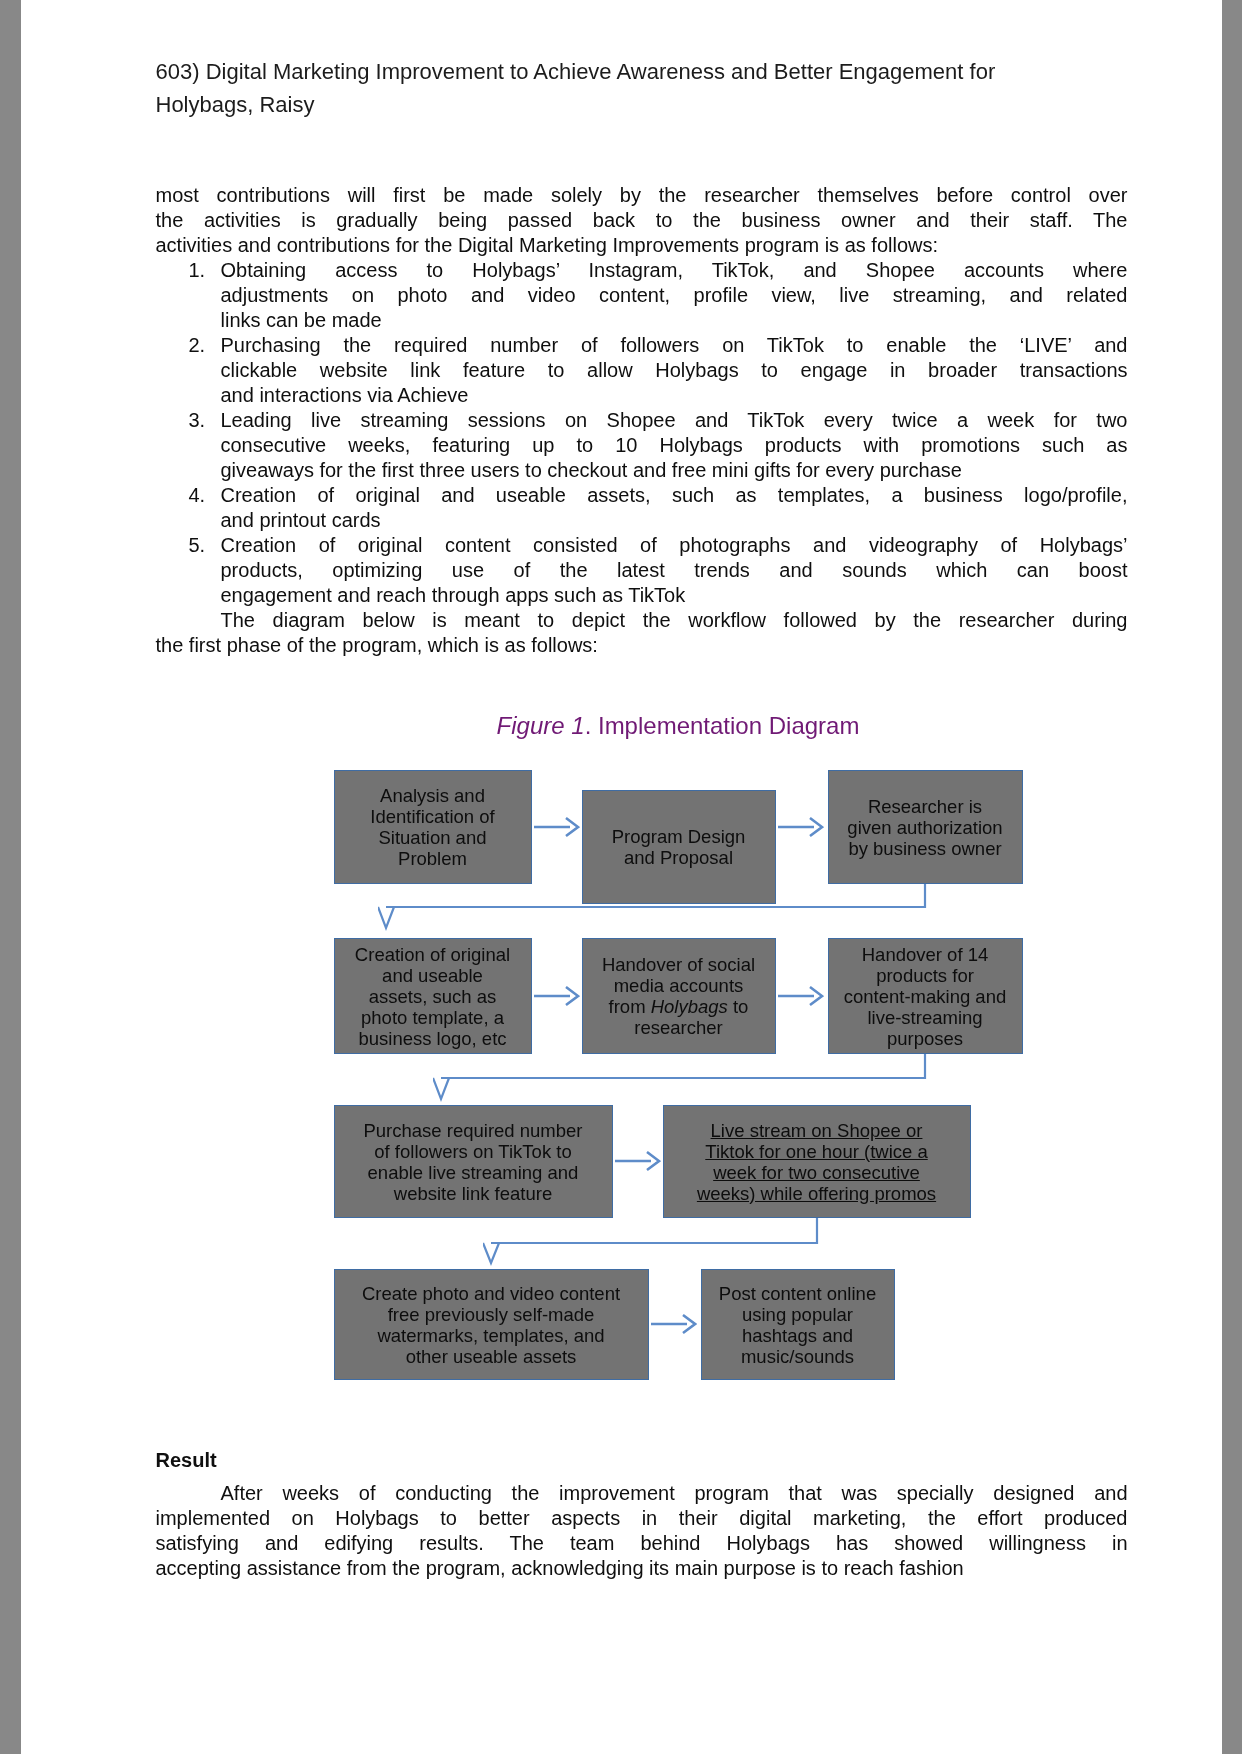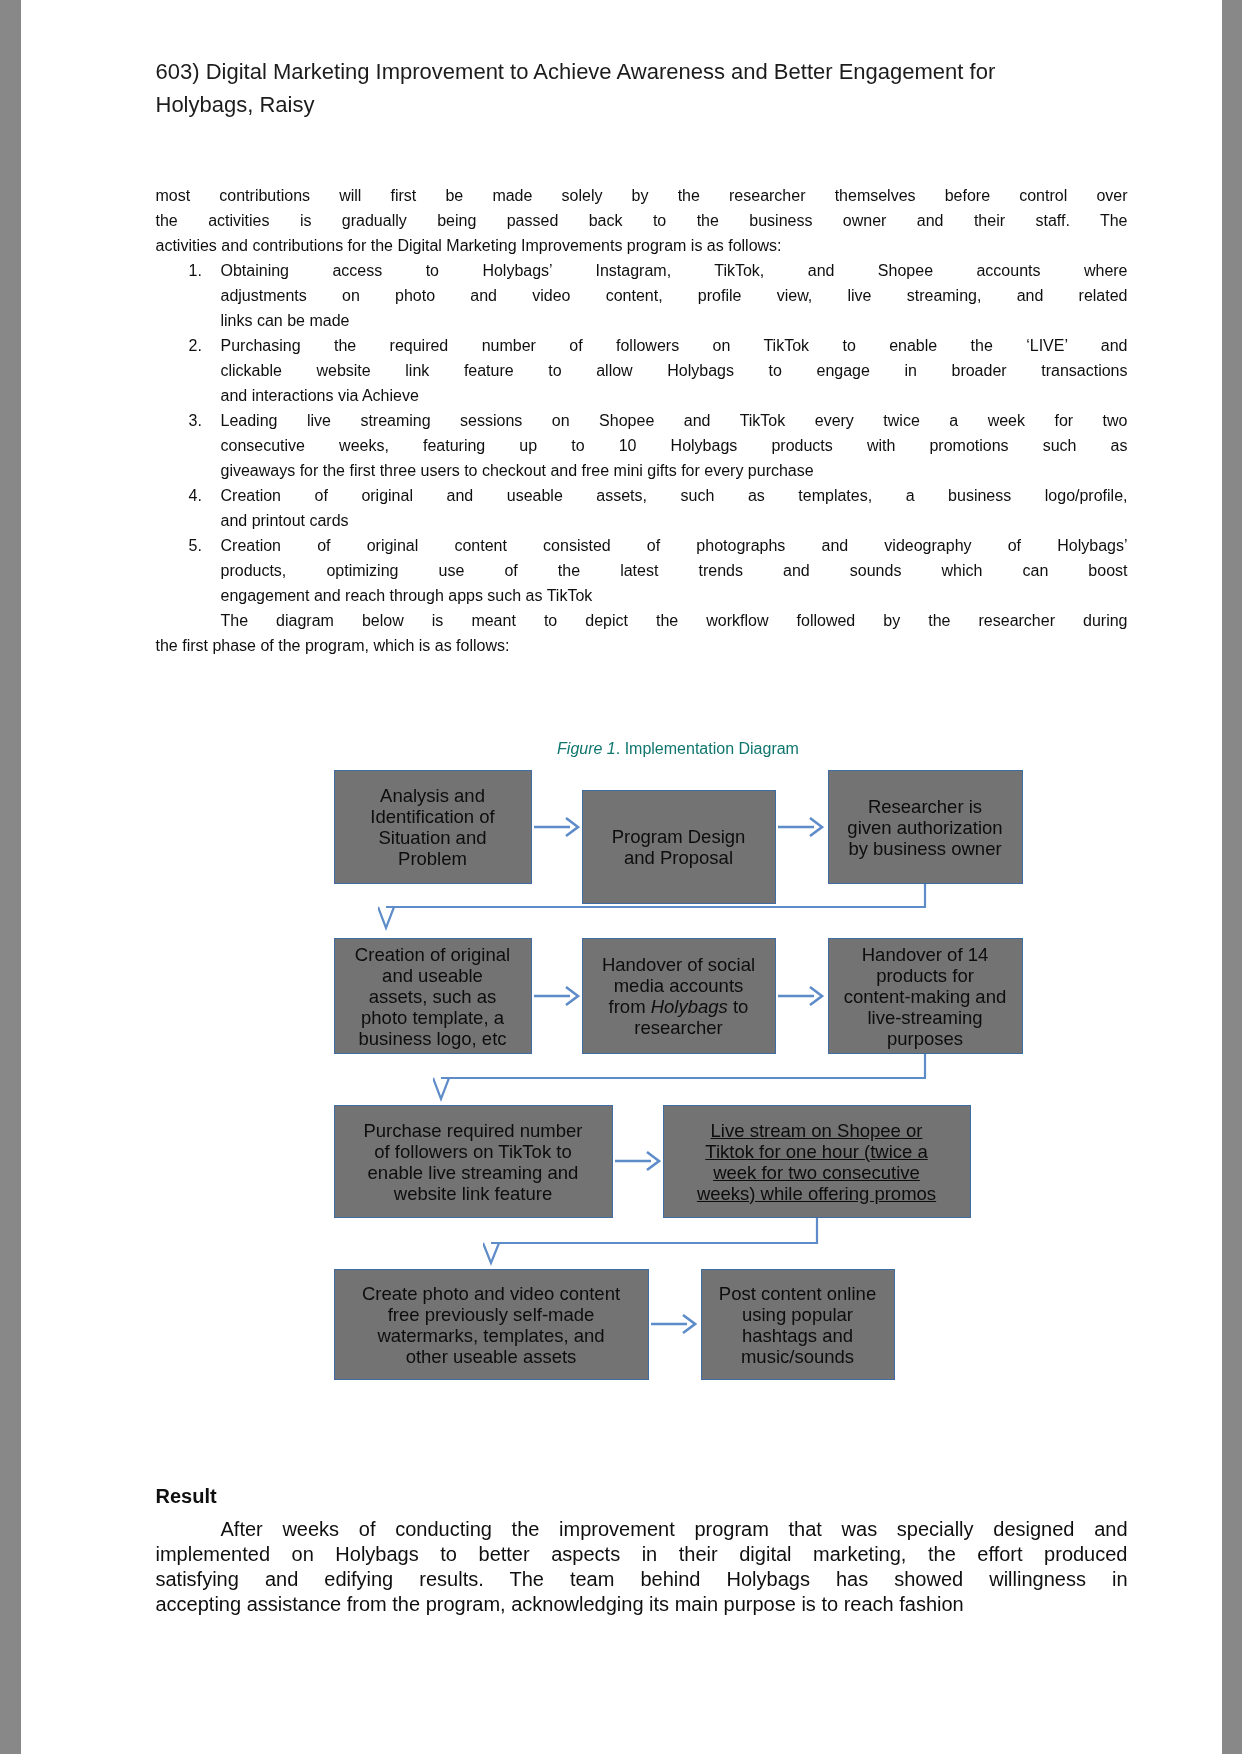--- a/index.html
+++ b/index.html
@@ -10,30 +10,30 @@
     font-family:"Liberation Sans",sans-serif;
     color:#141414;
     margin:0 auto;
     overflow:hidden;
   }
   
   .hdr{position:absolute;left:135px;top:55px;width:990px;
        font-size:22px;line-height:33px;color:#1c1c1c;}
   
   .bodyflow{position:absolute;left:135px;top:183px;width:972px;
-            font-size:16px;color:#0f0f0f;}
+            font-size:20px;color:#0f0f0f;}
   .jline{line-height:25px;text-align:justify;text-align-last:justify;white-space:normal;}
   .jline-end{text-align-last:left;}
   .ind .jline:first-child{text-indent:65px;}
   .li{display:flex;padding-left:33px;}
   .num{width:32px;flex:0 0 32px;line-height:25px;}
   .litext{flex:1;min-width:0;}
   
-  .figcap{position:absolute;left:313px;top:740px;width:689px;
-          text-align:center;font-size:16px;color:#0f766e;}
+  .figcap{position:absolute;left:313px;top:712px;width:689px;
+          text-align:center;font-size:24px;color:#701a75;}
   .figcap .flabel{font-style:italic;}
   
   .diagram{position:absolute;left:313px;top:770px;width:689px;height:612px;}
   .dbox{
     position:absolute;
     background:#737373;
     border:1px solid #3f6ca3;
     color:#0d0d0d;
     font-size:18.5px;line-height:21px;
     display:flex;flex-direction:column;justify-content:center;align-items:center;
@@ -55,21 +55,21 @@
   .ar1{left:200px;top:45px;} .ar2{left:444px;top:45px;}
   .ar3{left:200px;top:214px;}.ar4{left:444px;top:214px;}
   .ar5{left:281px;top:379px;}.ar6{left:317px;top:542px;}
   .conn{position:absolute;}
   .cn1{left:44px;top:114px;width:556px;height:50px;}
   .cn2{left:99px;top:284px;width:501px;height:50px;}
   .cn3{left:149px;top:448px;width:343px;height:50px;}
   svg line, svg polyline{stroke:#5e8cc9;fill:none;}
   
   .result{position:absolute;left:135px;top:1448px;width:972px;font-size:20px;color:#0f0f0f;}
-  .rhead{font-weight:bold;line-height:25px;margin-bottom:8px;margin-top:36px;}
+  .rhead{font-weight:bold;line-height:25px;margin-bottom:8px;}
 </style>
 </head>
 <body>
 
 <div class="page">
 
   <div class="hdr">
     <div>603) Digital Marketing Improvement to Achieve Awareness and Better Engagement for</div>
     <div>Holybags, Raisy</div>
   </div>

